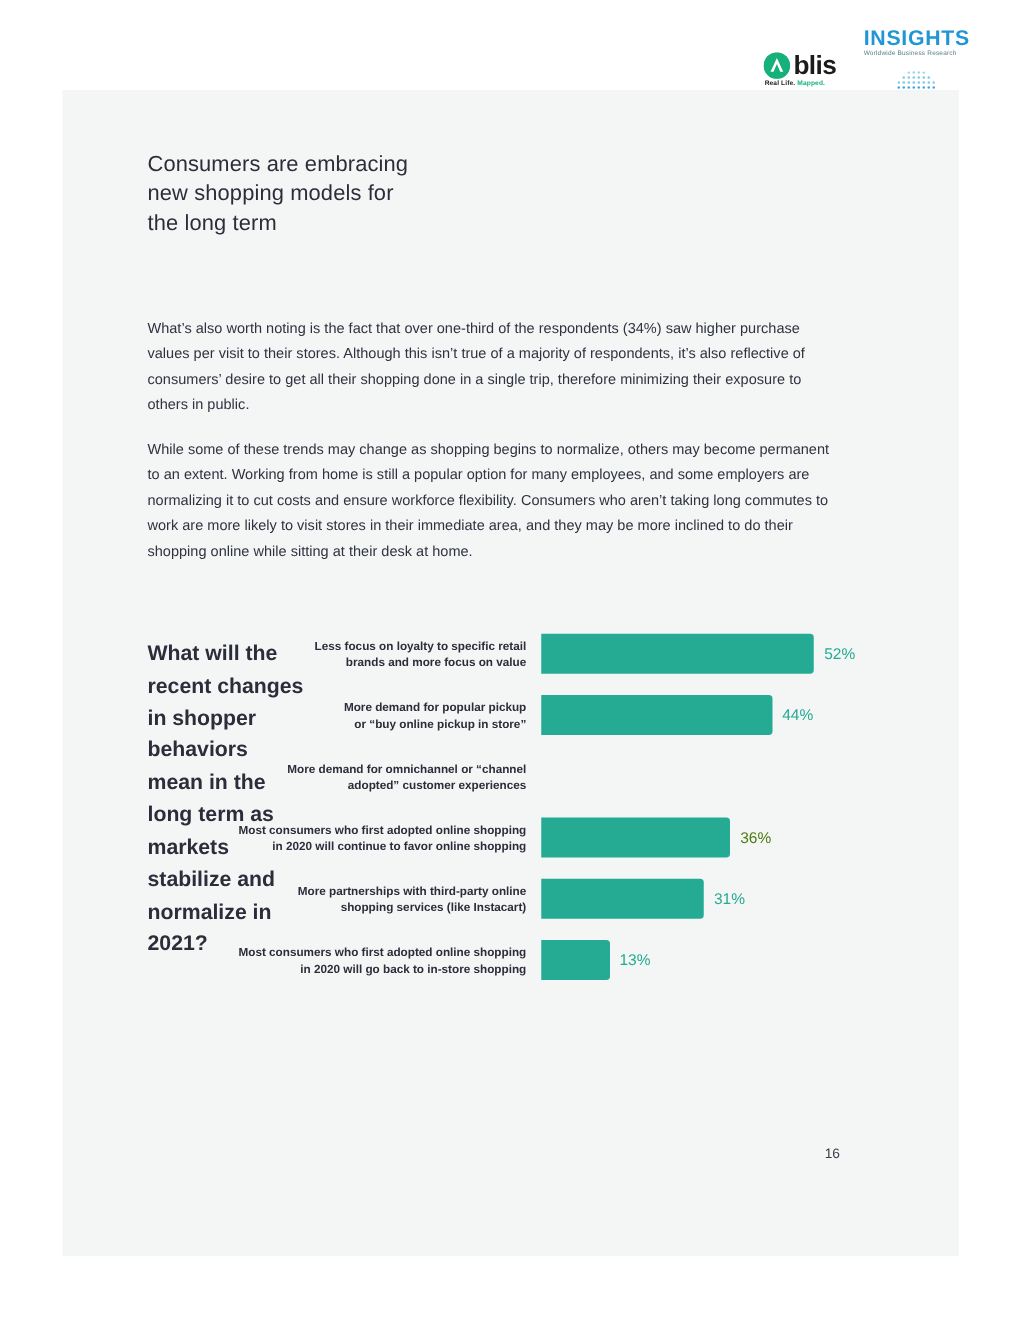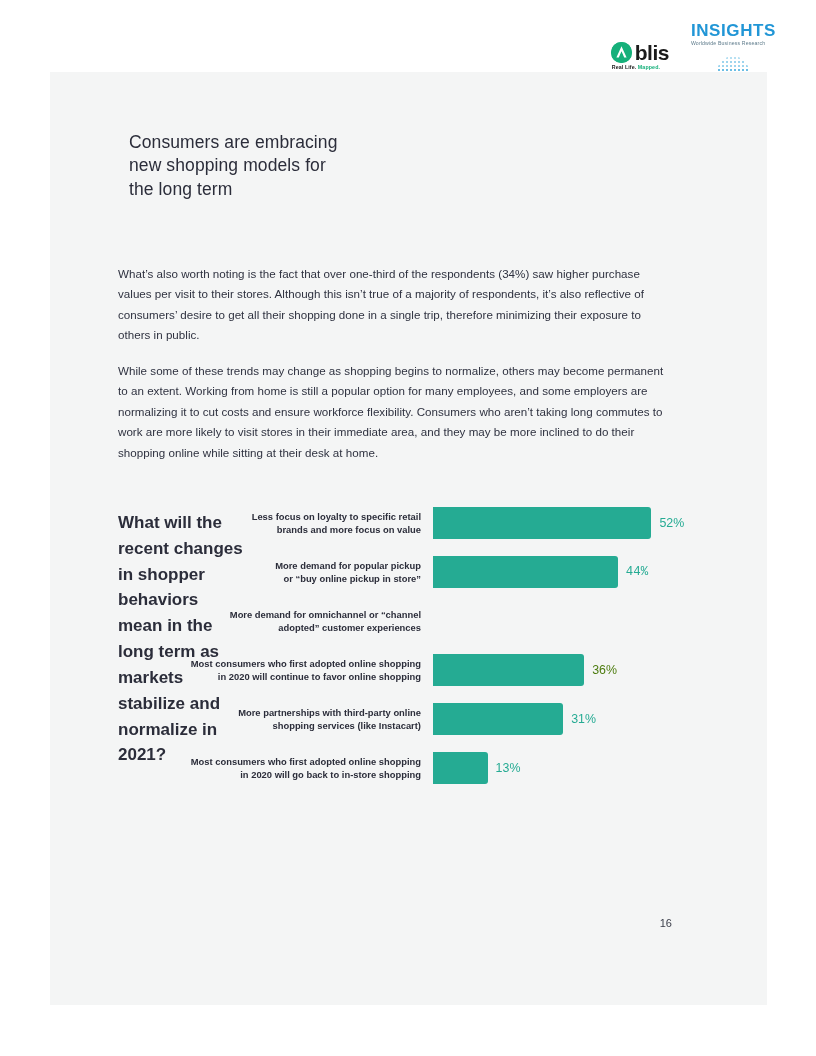--- a/index.html
+++ b/index.html
@@ -107,21 +107,21 @@
     top: 48px;
     width: 600px;
   }
 
   .page-title {
     font-size: 17.5px;
     font-weight: normal;
     color: #2b2d3a;
     line-height: 1.33;
     letter-spacing: 0.1px;
-    margin: 11px;
+    margin: 0;
     white-space: pre-line;
   }
 
   .body-copy {
     margin: 0;
     color: #2f3240;
     font-size: 11.6px;
     line-height: 1.77;
     letter-spacing: 0.02px;
     width: 553px;
@@ -320,21 +320,21 @@
           <div class="bar" style="width: 218.4px; background: rgb(37, 171, 147);"></div>
           <div class="bar-value" style="color: rgb(37, 171, 147);">52%</div>
         </div>
       </div>
 
       <div class="chart-row">
         <div class="row-label">More demand for popular pickup
 or “buy online pickup in store”</div>
         <div class="bar-area">
           <div class="bar" style="width: 184.8px; background: rgb(37, 171, 147);"></div>
-          <div class="bar-value" style="color: rgb(37, 171, 147); font-family: Liberation Mono, monospace;">44%</div>
+          <div class="bar-value" style="color: rgb(37, 171, 147);">44%</div>
         </div>
       </div>
 
       <div class="chart-row">
         <div class="row-label">More demand for omnichannel or “channel
 adopted” customer experiences</div>
       </div>
 
       <div class="chart-row">
         <div class="row-label">Most consumers who first adopted online shopping

